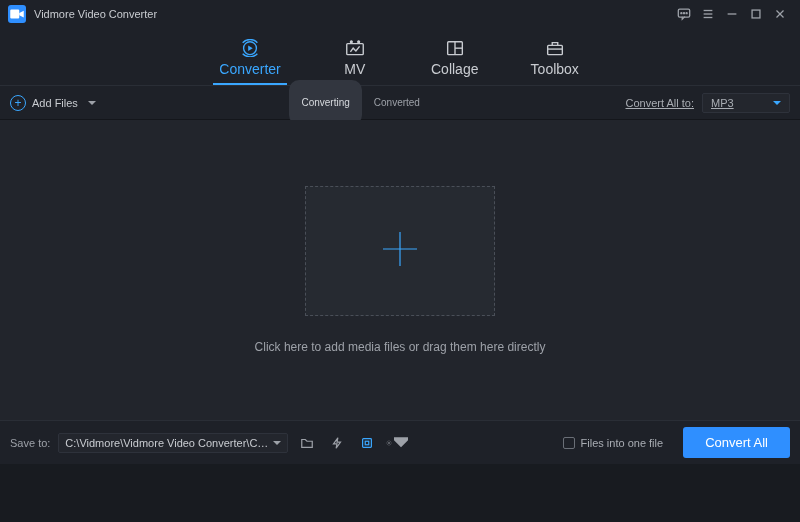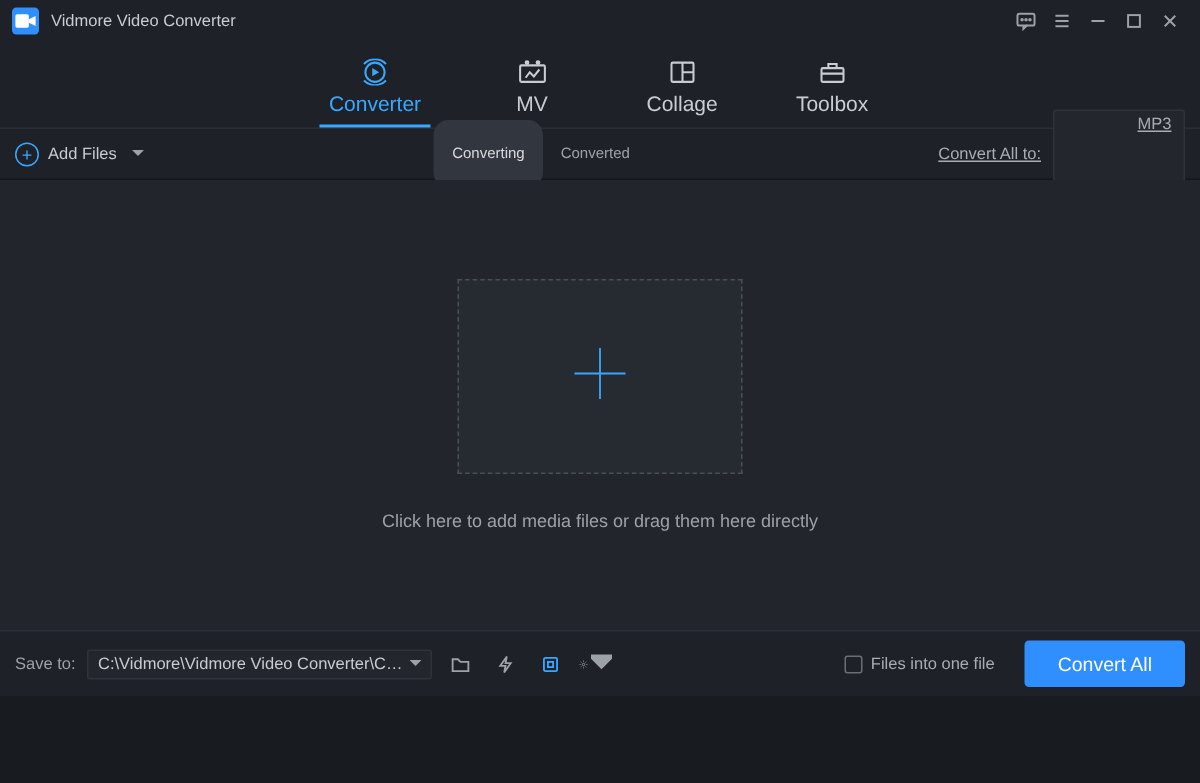--- a/index.html
+++ b/index.html
@@ -29,21 +29,21 @@
   .toolbar { height:34px; display:flex; align-items:center; padding:0 10px; background:#1e2128; border-bottom:1px solid #14161b; font-size:11px; }
   .add-files { display:flex; align-items:center; gap:6px; color:#c9ccd1; cursor:pointer; }
   .plus-circle { width:16px; height:16px; border:1.5px solid #3aa7ff; border-radius:50%; display:flex; align-items:center; justify-content:center; color:#3aa7ff; font-size:12px; line-height:1; }
   .caret-down { margin-left:4px; }
   .caret-down svg, .tri-down svg { width:8px; height:8px; fill:#9da1a8; }
   .toolbar-center { flex:1; display:flex; justify-content:center; }
   .seg { display:flex; align-items:center; gap:0; }
   .seg-btn { padding:17px 12px; font-size:10px; color:#9da1a8; border-radius:10px; cursor:pointer; }
   .seg-btn.active { background:#32363f; color:#d7dade; }
   .convert-all-to { display:flex; align-items:center; gap:8px;text-decoration:underline; }
-  .format-select { display:flex; align-items:flex-end; gap:28px; background:#23262d; border:1px solid #2e323b; border-radius:2px; padding:3px 8px; cursor:pointer; min-width:88px; justify-content:space-between;flex-direction:column; }
+  .format-select { display:flex; align-items:flex-start; gap:28px; background:#23262d; border:1px solid #2e323b; border-radius:2px; padding:3px 8px; cursor:pointer; min-width:88px; justify-content:space-between; }
   .format-select .tri-down svg { fill:#3aa7ff; }
 
   
   .main { flex:1; background:#22252c; display:flex; flex-direction:column; align-items:center; justify-content:center; gap:24px; }
   .dropzone { width:190px; height:130px; border:1px dashed #4a4f58; background:#262a31; display:flex; align-items:center; justify-content:center; cursor:pointer; }
   .big-plus svg { width:46px; height:46px; stroke:#3aa7ff; stroke-width:1.2; }
   .hint { font-size:12px; color:#9da1a8; }
 
   
   .bottombar { height:44px; background:#1e2128; border-top:1px solid #2a2e36; display:flex; align-items:center; padding:0 10px; font-size:11px; gap:8px; }

